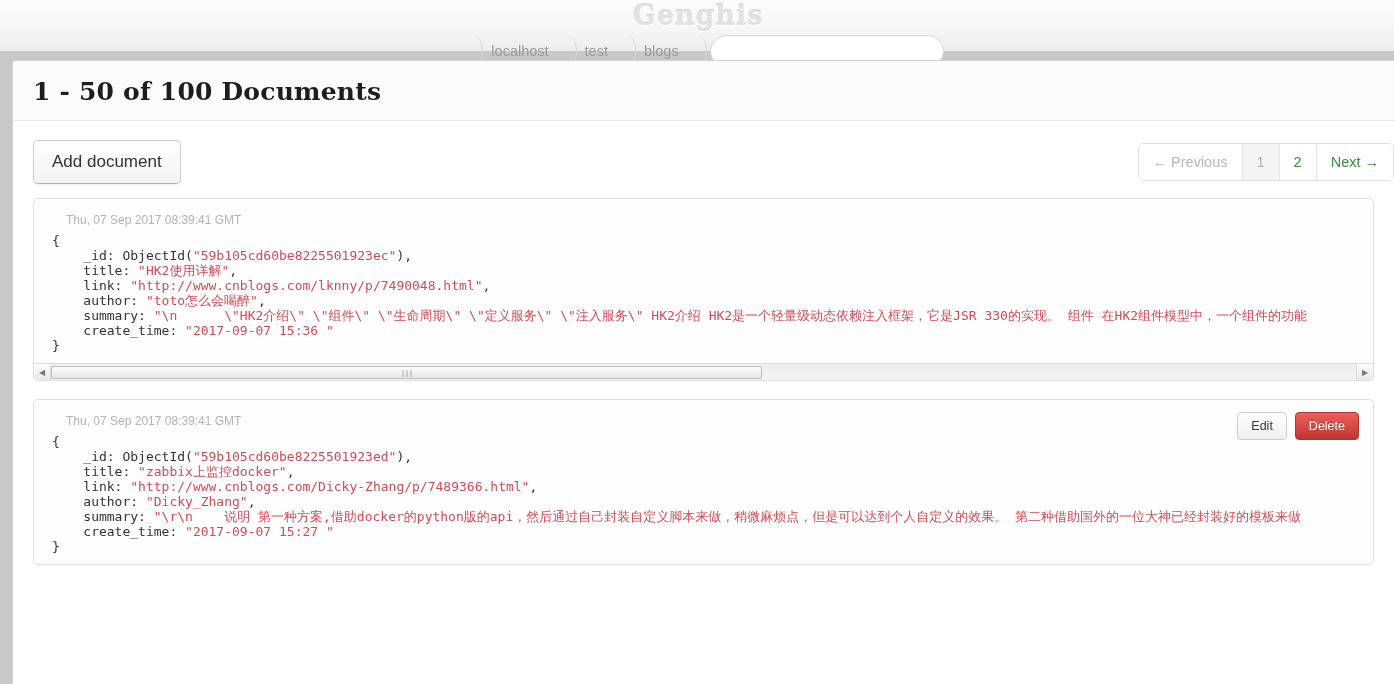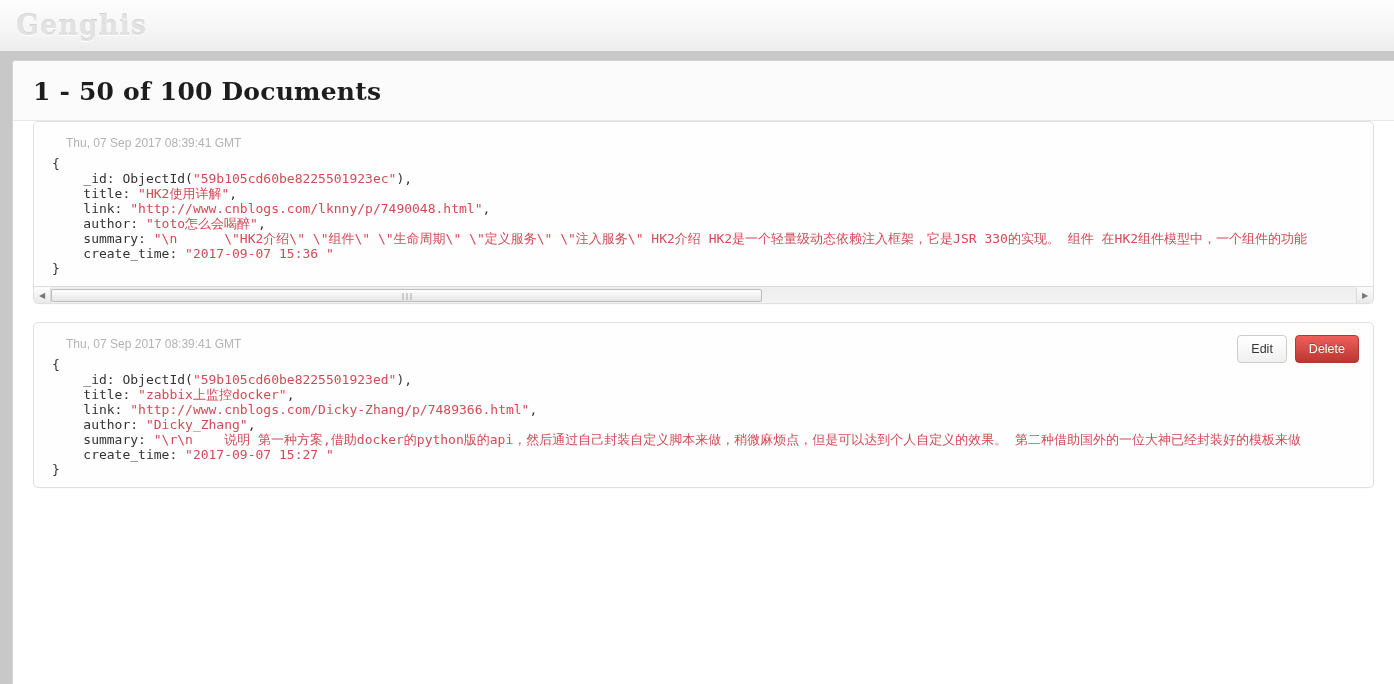--- a/index.html
+++ b/index.html
@@ -13,20 +13,21 @@
 
   
   .topbar {
     position: relative;
     height: 52px;
     background: linear-gradient(to bottom, #fdfdfd 0%, #f6f6f6 55%, #ededed 100%);
     border-bottom: 1px solid #c9c9c9;
     display: flex;
     align-items: center;
     padding-left: 14px;
+    flex-direction: column;
   }
   .logo {
     font-family: "DejaVu Serif", "Liberation Serif", serif;
     font-size: 27px;
     font-weight: bold;
     letter-spacing: 1px;
     color: #e2e2e2;
     text-shadow: 0 1px 0 #ffffff, 0 -1px 0 #d2d2d2;
     margin-right: 14px;
     padding-left: 2px;
@@ -274,28 +275,56 @@
     width: 1px; height: 7px;
     background: #a8a8a8;
   }
 </style>
 </head>
 <body>
 
 <div class="topbar">
   <div class="logo">Genghis</div>
 
+  <div class="crumbs">
+    <span class="crumb-sep"></span>
+    <a class="crumb" href="#">localhost</a>
+    <span class="crumb-sep"></span>
+    <a class="crumb" href="#">test</a>
+    <span class="crumb-sep"></span>
+    <a class="crumb" href="#">blogs</a>
+    <span class="crumb-sep"></span>
+    <span class="searchwrap">
+      <input class="searchbox" type="text" placeholder="" style="">
+      <span class="grip">
+        <i></i>
+          <i></i>
+          <i></i>
+          <i></i>
+      </span>
+    </span>
+  </div>
 </div>
 
 <div class="page">
 
   <div class="page-head">
     <h1 class="page-title">1 - 50 of 100 Documents</h1>
   </div>
 
+  <div class="toolbar">
+    <button class="btn">Add document</button>
+
+    <div class="pager">
+      <span class="pager-item pg-disabled">← Previous</span>
+      <span class="pager-item pg-current">1</span>
+      <a href="#" class="pager-item pg-link">2</a>
+      <a href="#" class="pager-item pg-link last">Next →</a>
+    </div>
+  </div>
 
   <div id="doc-list">
       <div class="doc">
         <div class="doc-head">
           <span class="doc-time">Thu, 07 Sep 2017 08:39:41 GMT</span>
         </div>
         <div class="doc-body">
           <pre class="json"><span class="jkey">{</span>
 <span class="jkey">    _id: ObjectId(</span><span class="jstr">"59b105cd60be8225501923ec"</span><span class="jkey">),</span>
 <span class="jkey">    title: </span><span class="jstr">"HK2使用详解"</span><span class="jkey">,</span>

